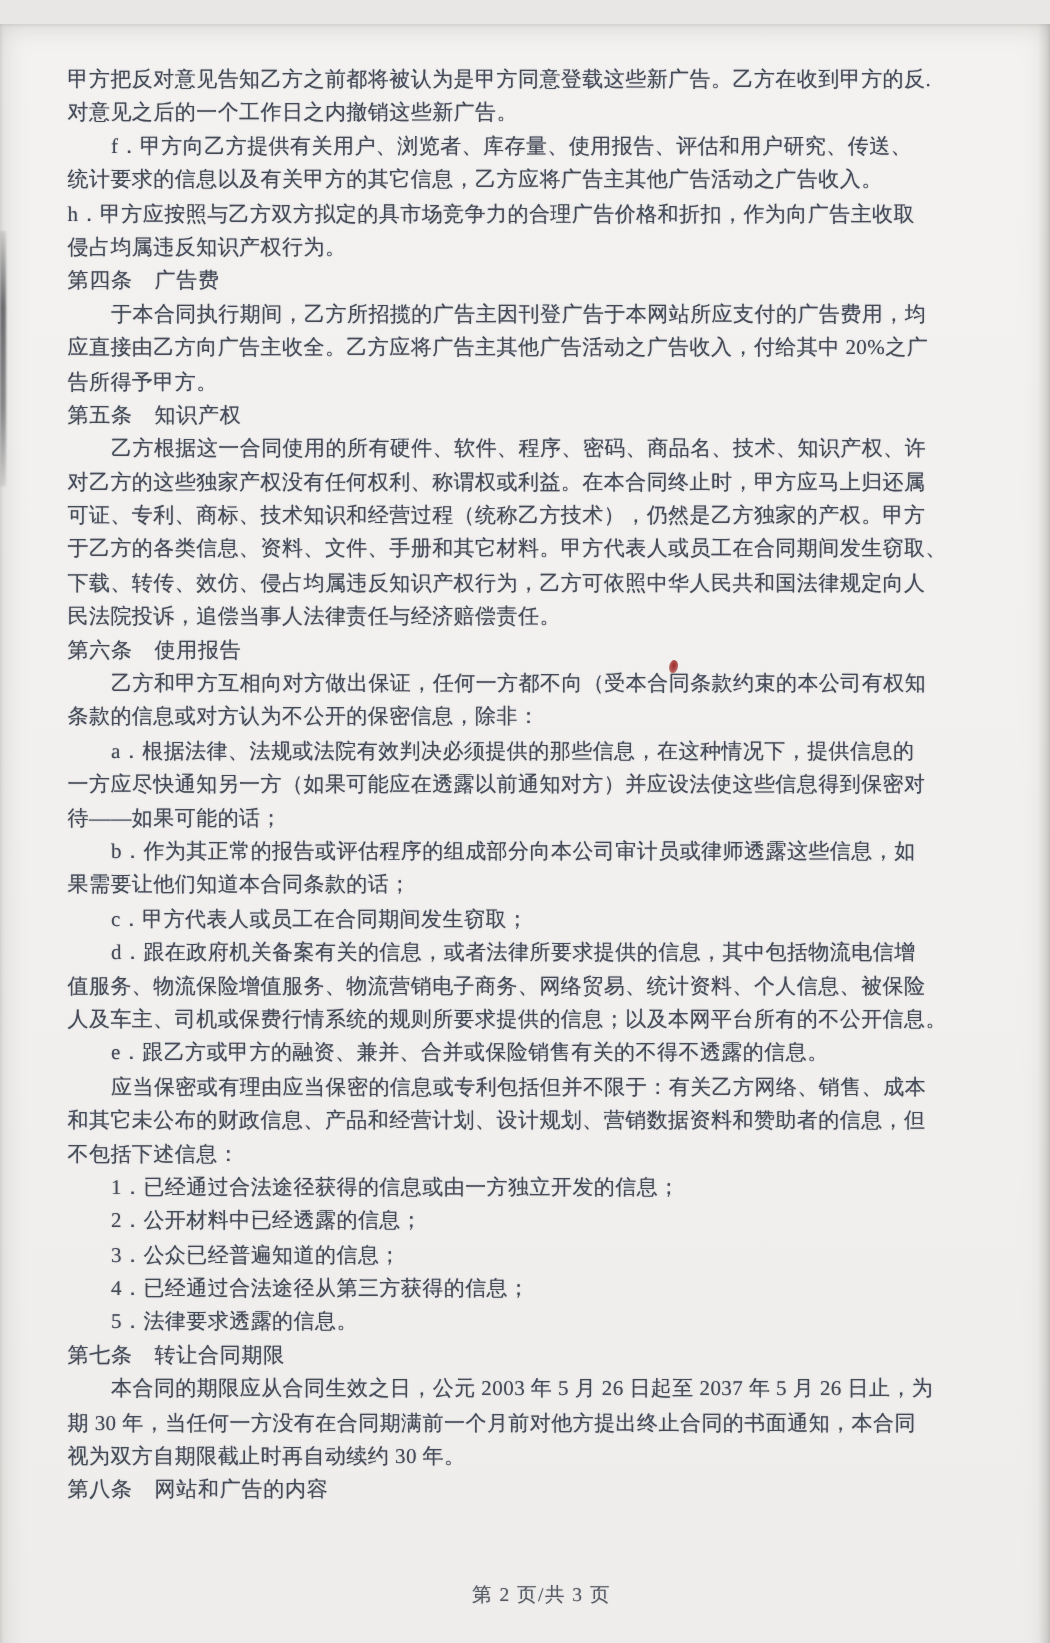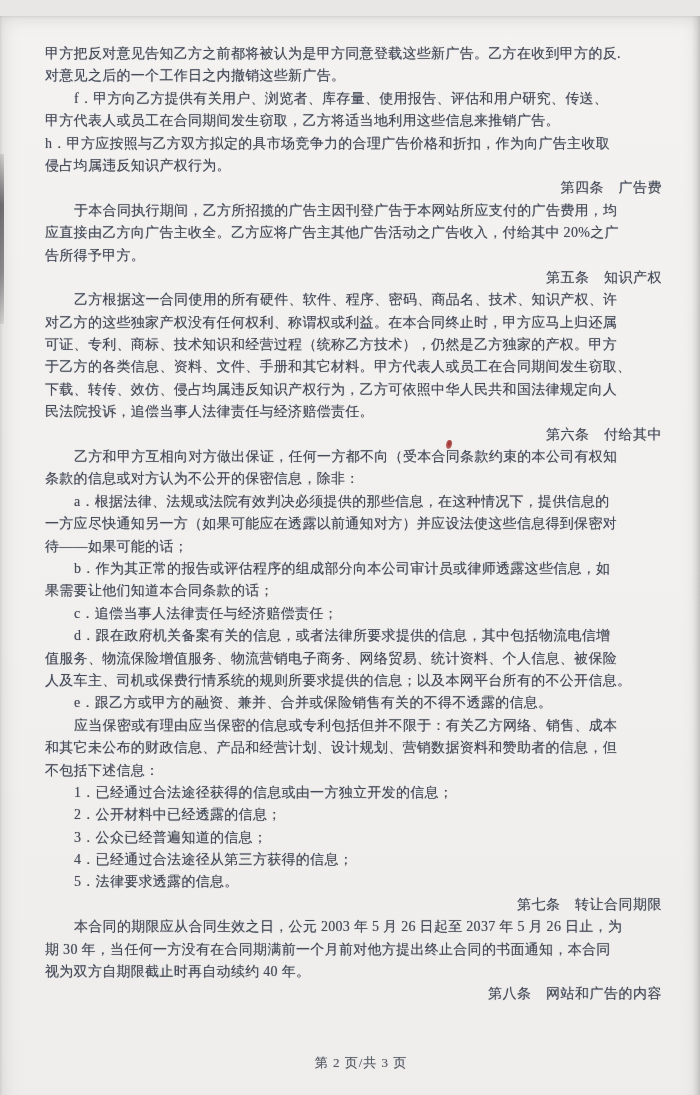--- a/index.html
+++ b/index.html
@@ -45,21 +45,20 @@
   .line {
     height: 22.4px;
     line-height: 22.4px;
     white-space: nowrap;
   }
   .line.indent {
     padding-left: 29px;
   }
   .line.heading {
     letter-spacing: 0.5px;
-    text-align: right;
   }
   .red-mark {
     position: absolute;
     left: 446px;
     top: 424px;
     width: 6px;
     height: 9px;
     background: radial-gradient(ellipse at 50% 40%, #9e2a28 0%, rgba(158,42,40,0.75) 55%, rgba(158,42,40,0) 100%);
     transform: rotate(12deg);
     border-radius: 50%;
@@ -79,56 +78,56 @@
 </head>
 <body>
 
 <div class="page">
   <div class="scan-streak"></div>
   <div class="edge-shade-right"></div>
   <div class="text-block">
       <div class="line">甲方把反对意见告知乙方之前都将被认为是甲方同意登载这些新广告。乙方在收到甲方的反.</div>
       <div class="line">对意见之后的一个工作日之内撤销这些新广告。</div>
       <div class="line indent">f．甲方向乙方提供有关用户、浏览者、库存量、使用报告、评估和用户研究、传送、</div>
-      <div class="line">甲方代表人或员工在合同期间发生窃取，乙方将适当地利用这些信息来推销广告。</div>
+      <div class="line">统计要求的信息以及有关甲方的其它信息，乙方应将广告主其他广告活动之广告收入。</div>
       <div class="line">h．甲方应按照与乙方双方拟定的具市场竞争力的合理广告价格和折扣，作为向广告主收取</div>
       <div class="line">侵占均属违反知识产权行为。</div>
       <div class="line heading">第四条　广告费</div>
       <div class="line indent">于本合同执行期间，乙方所招揽的广告主因刊登广告于本网站所应支付的广告费用，均</div>
       <div class="line">应直接由乙方向广告主收全。乙方应将广告主其他广告活动之广告收入，付给其中 20%之广</div>
       <div class="line">告所得予甲方。</div>
       <div class="line heading">第五条　知识产权</div>
       <div class="line indent">乙方根据这一合同使用的所有硬件、软件、程序、密码、商品名、技术、知识产权、许</div>
       <div class="line">对乙方的这些独家产权没有任何权利、称谓权或利益。在本合同终止时，甲方应马上归还属</div>
       <div class="line">可证、专利、商标、技术知识和经营过程（统称乙方技术），仍然是乙方独家的产权。甲方</div>
       <div class="line">于乙方的各类信息、资料、文件、手册和其它材料。甲方代表人或员工在合同期间发生窃取、</div>
       <div class="line">下载、转传、效仿、侵占均属违反知识产权行为，乙方可依照中华人民共和国法律规定向人</div>
       <div class="line">民法院投诉，追偿当事人法律责任与经济赔偿责任。</div>
-      <div class="line heading">第六条　付给其中</div>
+      <div class="line heading">第六条　使用报告</div>
       <div class="line indent">乙方和甲方互相向对方做出保证，任何一方都不向（受本合同条款约束的本公司有权知</div>
       <div class="line">条款的信息或对方认为不公开的保密信息，除非：</div>
       <div class="line indent">a．根据法律、法规或法院有效判决必须提供的那些信息，在这种情况下，提供信息的</div>
       <div class="line">一方应尽快通知另一方（如果可能应在透露以前通知对方）并应设法使这些信息得到保密对</div>
       <div class="line">待——如果可能的话；</div>
       <div class="line indent">b．作为其正常的报告或评估程序的组成部分向本公司审计员或律师透露这些信息，如</div>
       <div class="line">果需要让他们知道本合同条款的话；</div>
-      <div class="line indent">c．追偿当事人法律责任与经济赔偿责任；</div>
+      <div class="line indent">c．甲方代表人或员工在合同期间发生窃取；</div>
       <div class="line indent">d．跟在政府机关备案有关的信息，或者法律所要求提供的信息，其中包括物流电信增</div>
       <div class="line">值服务、物流保险增值服务、物流营销电子商务、网络贸易、统计资料、个人信息、被保险</div>
       <div class="line">人及车主、司机或保费行情系统的规则所要求提供的信息；以及本网平台所有的不公开信息。</div>
       <div class="line indent">e．跟乙方或甲方的融资、兼并、合并或保险销售有关的不得不透露的信息。</div>
       <div class="line indent">应当保密或有理由应当保密的信息或专利包括但并不限于：有关乙方网络、销售、成本</div>
       <div class="line">和其它未公布的财政信息、产品和经营计划、设计规划、营销数据资料和赞助者的信息，但</div>
       <div class="line">不包括下述信息：</div>
       <div class="line indent">1．已经通过合法途径获得的信息或由一方独立开发的信息；</div>
       <div class="line indent">2．公开材料中已经透露的信息；</div>
       <div class="line indent">3．公众已经普遍知道的信息；</div>
       <div class="line indent">4．已经通过合法途径从第三方获得的信息；</div>
       <div class="line indent">5．法律要求透露的信息。</div>
       <div class="line heading">第七条　转让合同期限</div>
       <div class="line indent">本合同的期限应从合同生效之日，公元 2003 年 5 月 26 日起至 2037 年 5 月 26 日止，为</div>
       <div class="line">期 30 年，当任何一方没有在合同期满前一个月前对他方提出终止合同的书面通知，本合同</div>
-      <div class="line">视为双方自期限截止时再自动续约 40 年。</div>
+      <div class="line">视为双方自期限截止时再自动续约 30 年。</div>
       <div class="line heading">第八条　网站和广告的内容</div>
     </div>
   <div class="red-mark"></div>
   <div class="footer">第 2 页/共 3 页</div>
 </div>
 
 </body></html>

